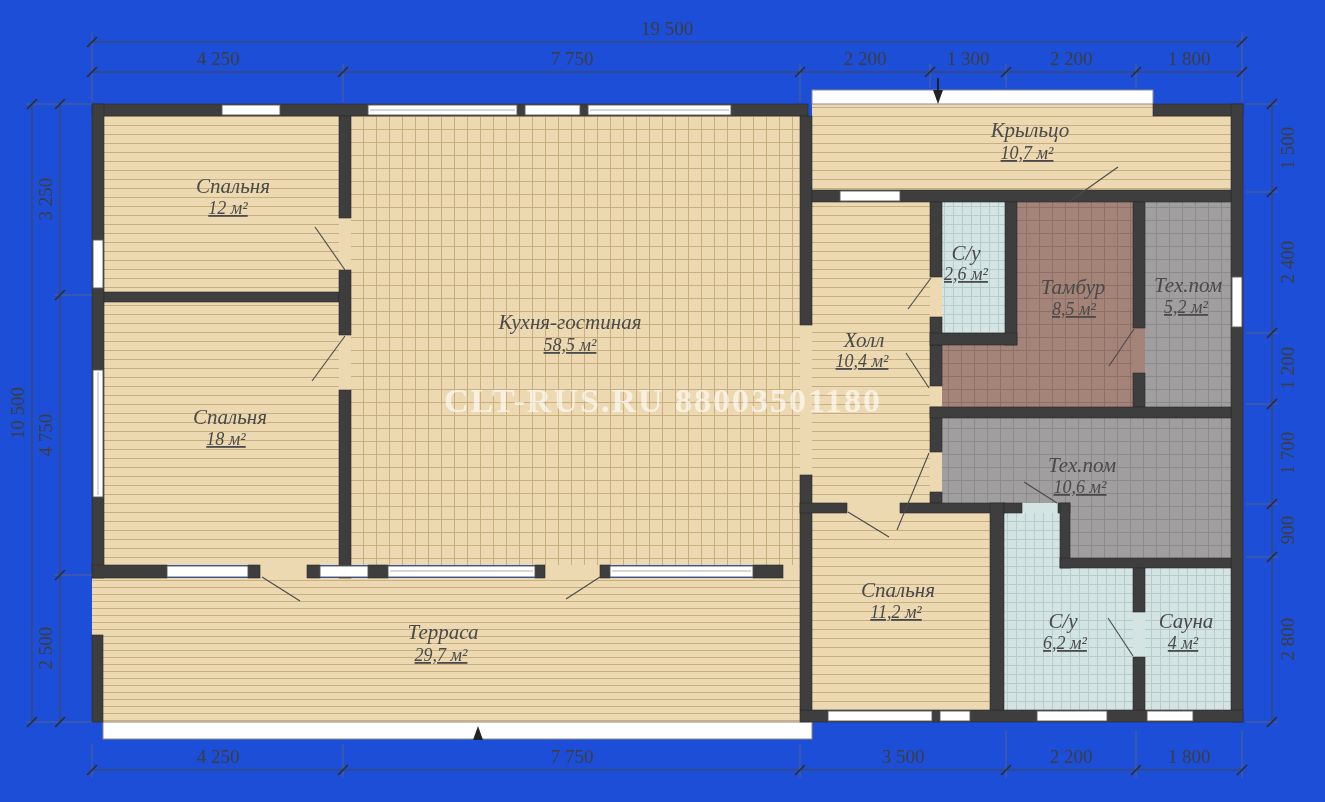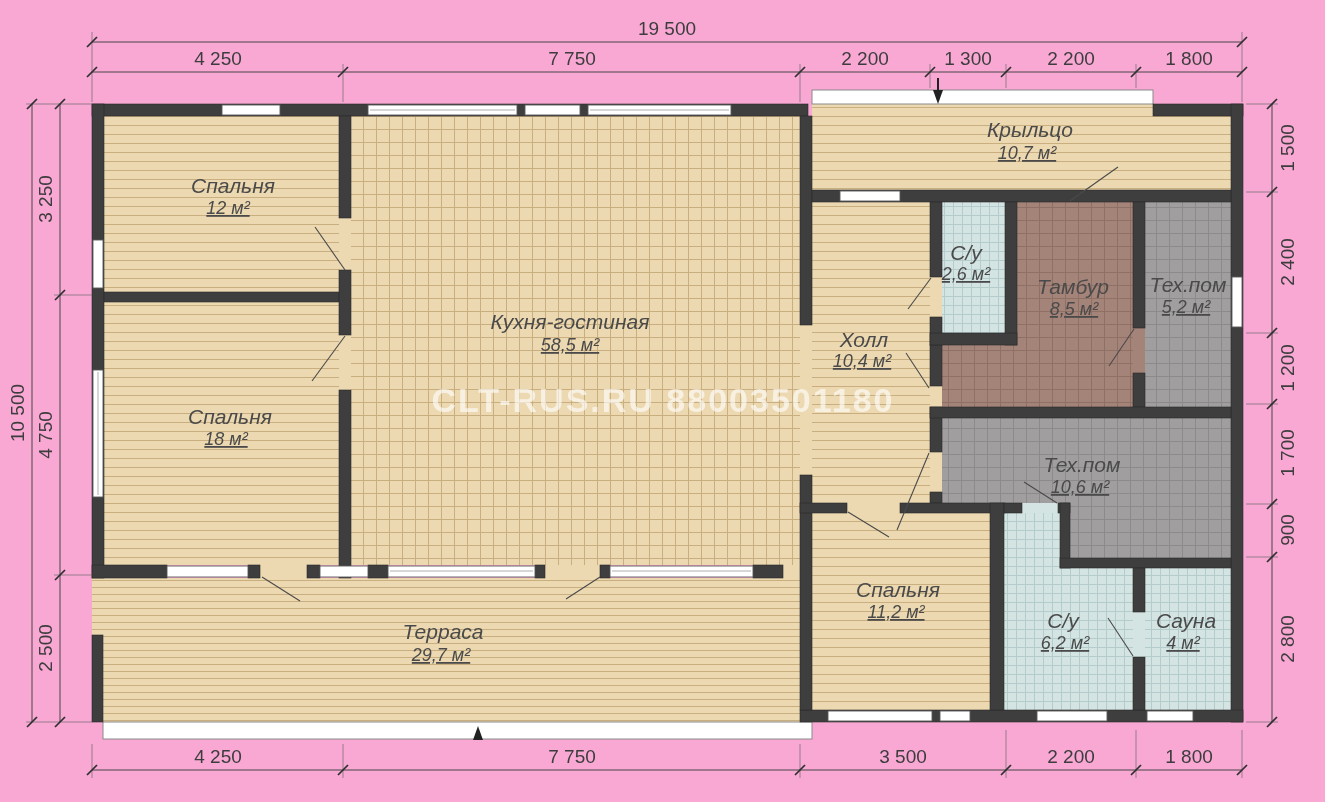--- a/index.html
+++ b/index.html
@@ -1,17 +1,17 @@
 <!DOCTYPE html>
 <html><head>
 <meta charset="utf-8">
 <style>
   html,body{margin:0;padding:0;background:#fff;}
-  .page{position:relative;width:1325px;height:802px;background:#f9a8d4;overflow:hidden;
-        font-family:Liberation Sans, sans-serif;}
+  .page{position:relative;width:1325px;height:802px;background:#1d4ed8;overflow:hidden;
+        font-family:Liberation Serif, serif;}
   svg{display:block}
   .wall{fill:#3e3e3e;stroke:#2b2b2b;stroke-width:.6}
   .win{fill:#ffffff;stroke:#5a5a5a;stroke-width:.9}
   .winline{stroke:#9a9a9a;stroke-width:.8}
   .open-beige{fill:#ecd9b1}
   .open-brown{fill:#a48379}
   .open-blue{fill:#d4e4e3}
   .door{stroke:#4a4a4a;stroke-width:1.1;fill:none}
   .step{fill:#ffffff;stroke:#8a8a8a;stroke-width:1}
   .dimline{stroke:#474747;stroke-width:1;fill:none}

